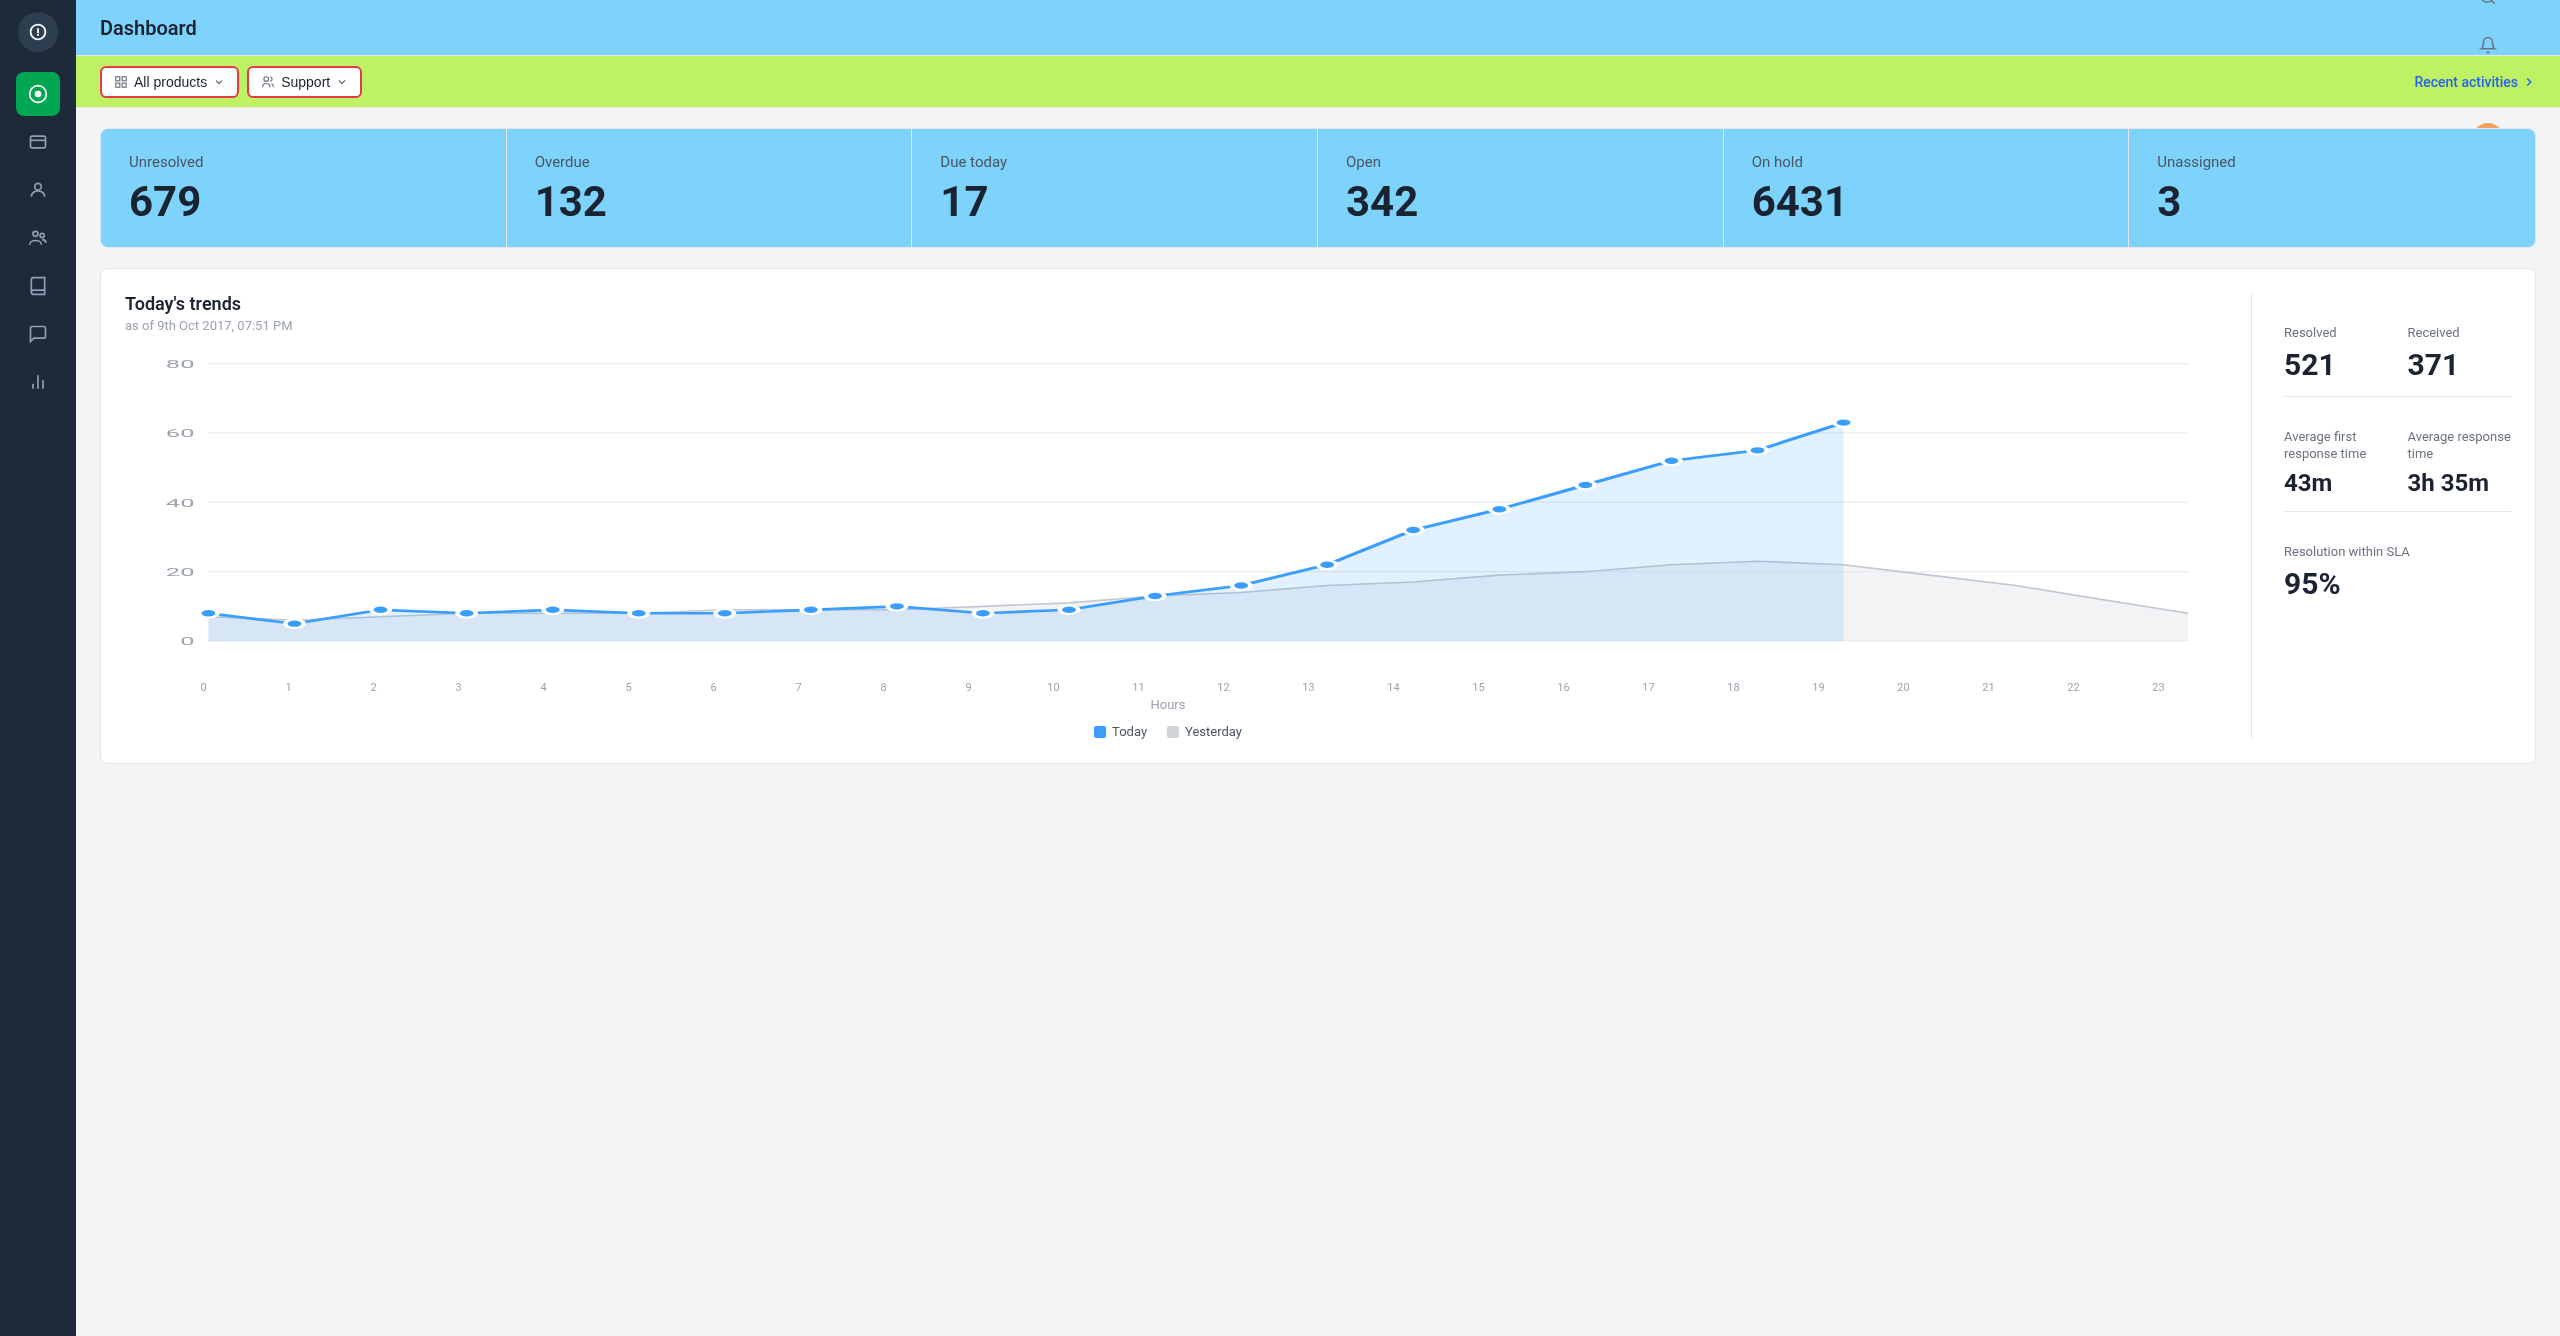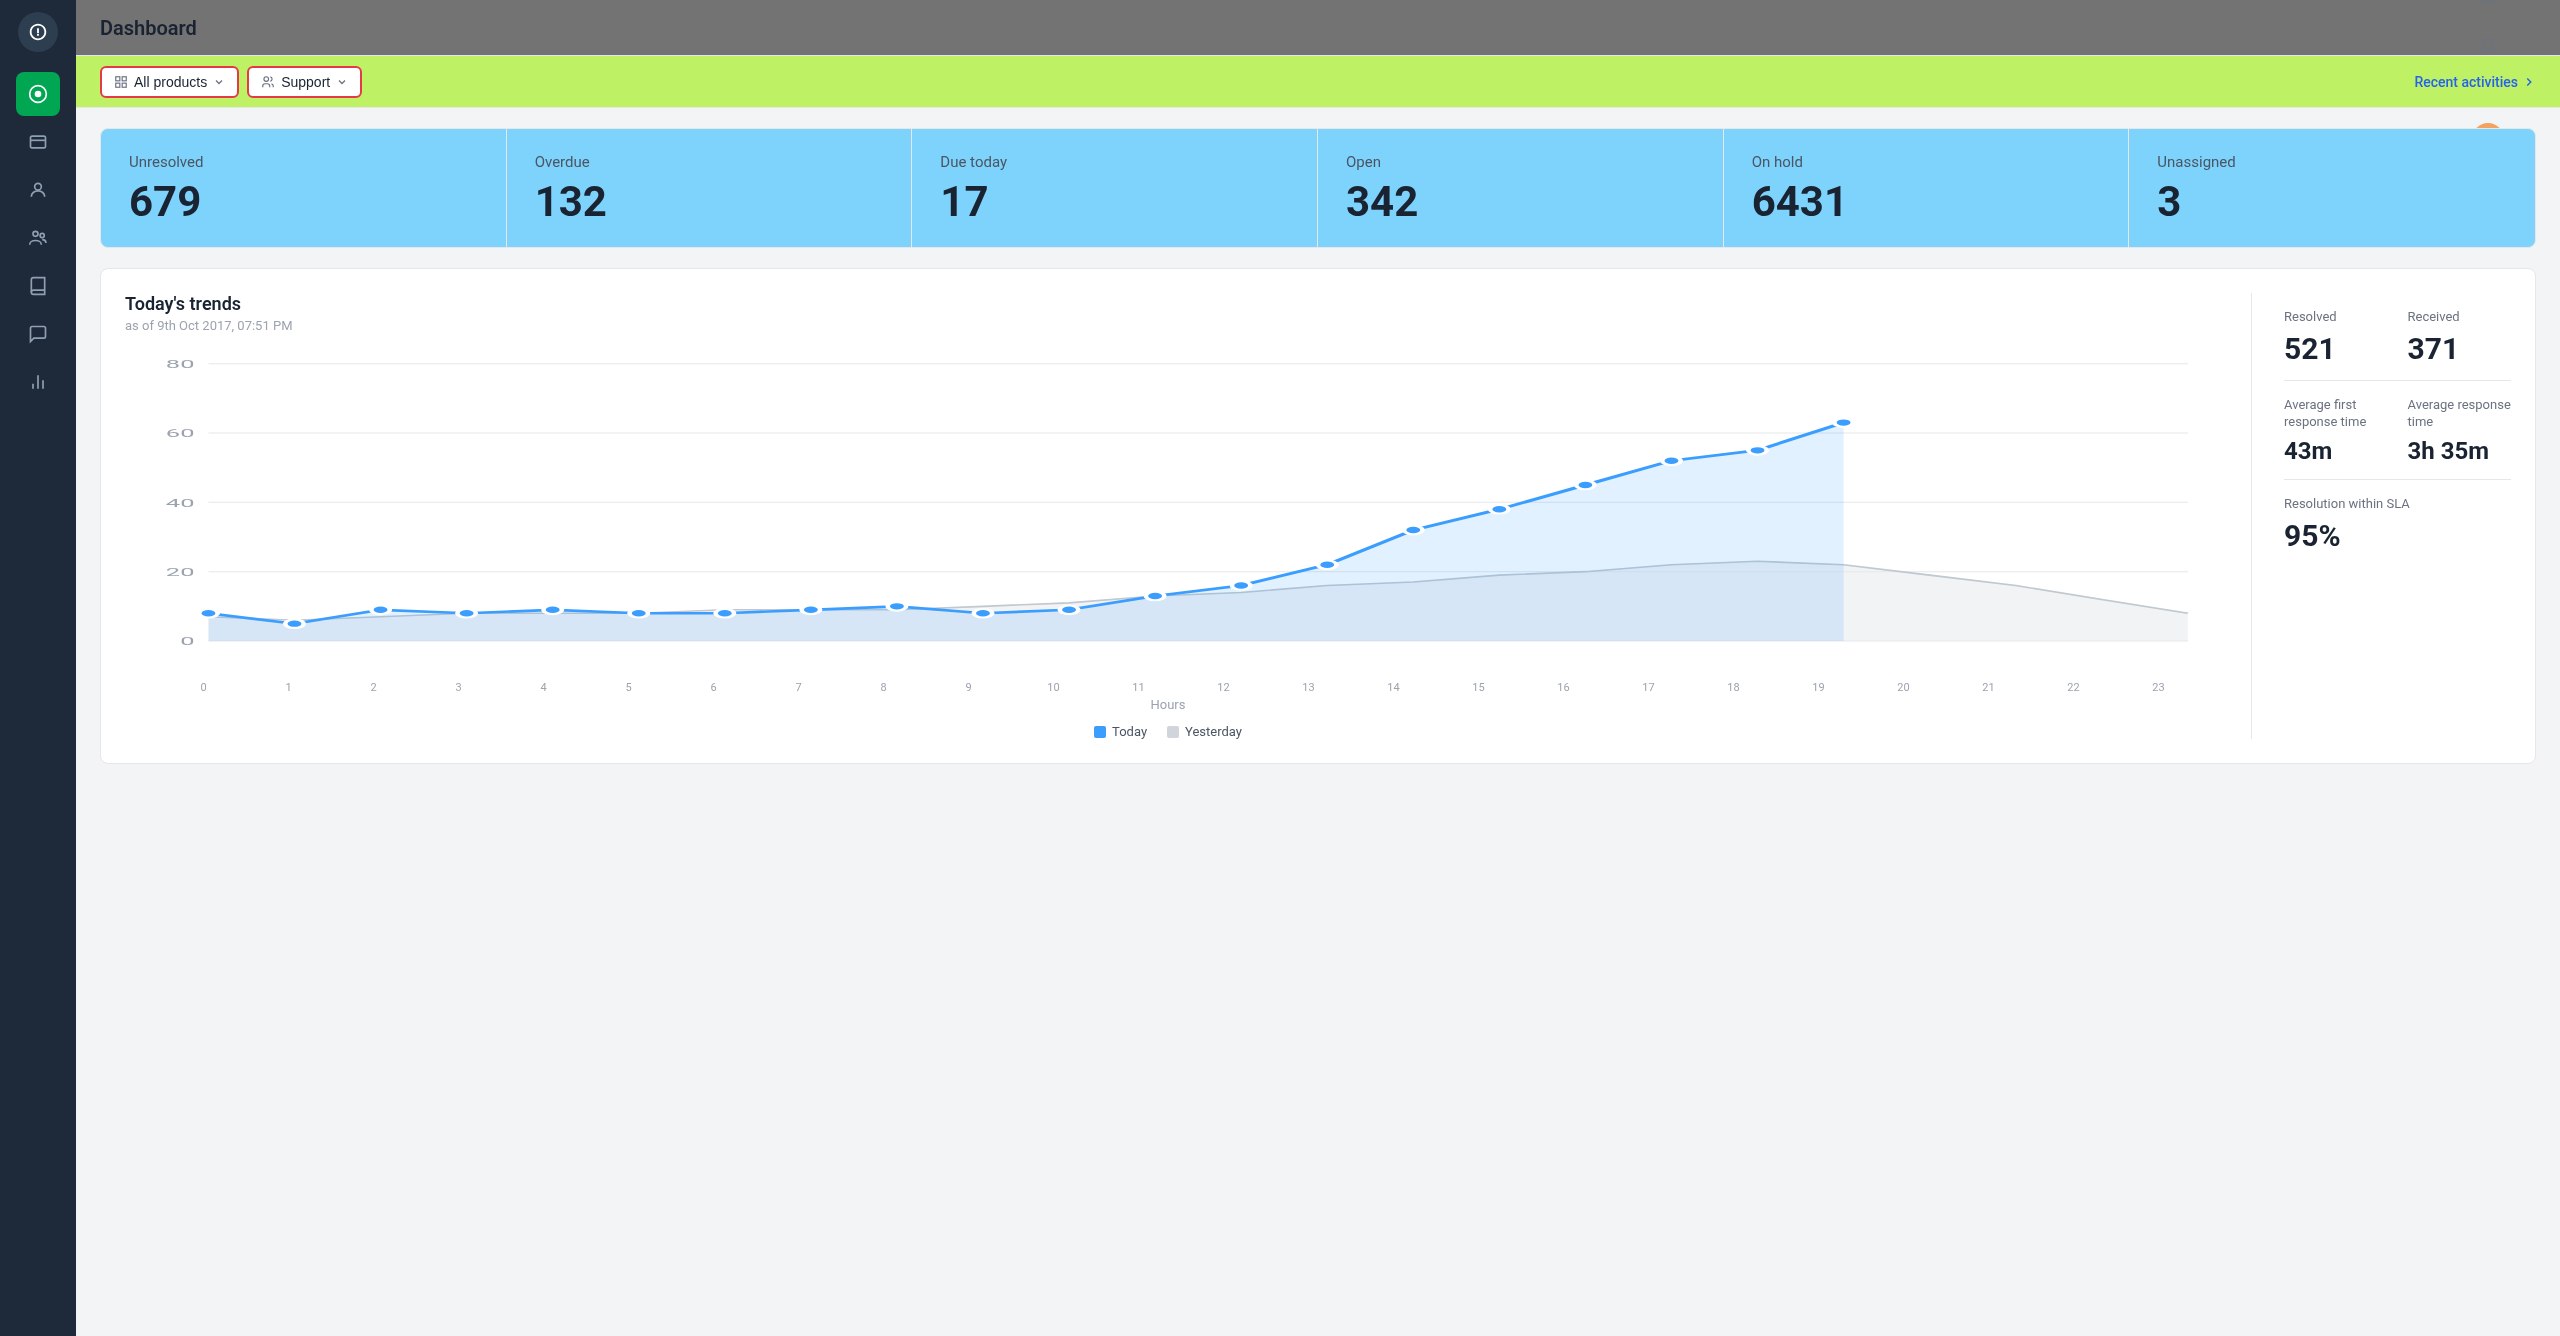--- a/index.html
+++ b/index.html
@@ -43,21 +43,21 @@
     
     .main {
       flex: 1;
       display: flex;
       flex-direction: column;
       overflow: hidden;
     }
 
     
     .header {
-      background: #737373;
+      background: #7dd3fc;
       border-bottom: 1px solid #e5e7eb;
       padding: 0 24px;
       height: 56px;
       display: flex;
       align-items: center;
       justify-content: space-between;
       flex-shrink: 0;
     }
     .header-title {
       font-size: 20px;
@@ -249,20 +249,21 @@
       padding: 16px 0;
       border-bottom: 1px solid #e5e7eb;
     }
     .metric-row:last-child { border-bottom: none; }
     .metric-item {}
     .metric-label {
       font-size: 13px;
       color: #6b7280;
       margin-bottom: 8px;
       line-height: 1.3;
+      margin-top: 16px;
     }
     .metric-value {
       font-size: 30px;
       font-weight: 700;
       color: #1a2332;
       line-height: 1;
     }
     .hours-label {
       text-align: center;
       font-size: 13px;

